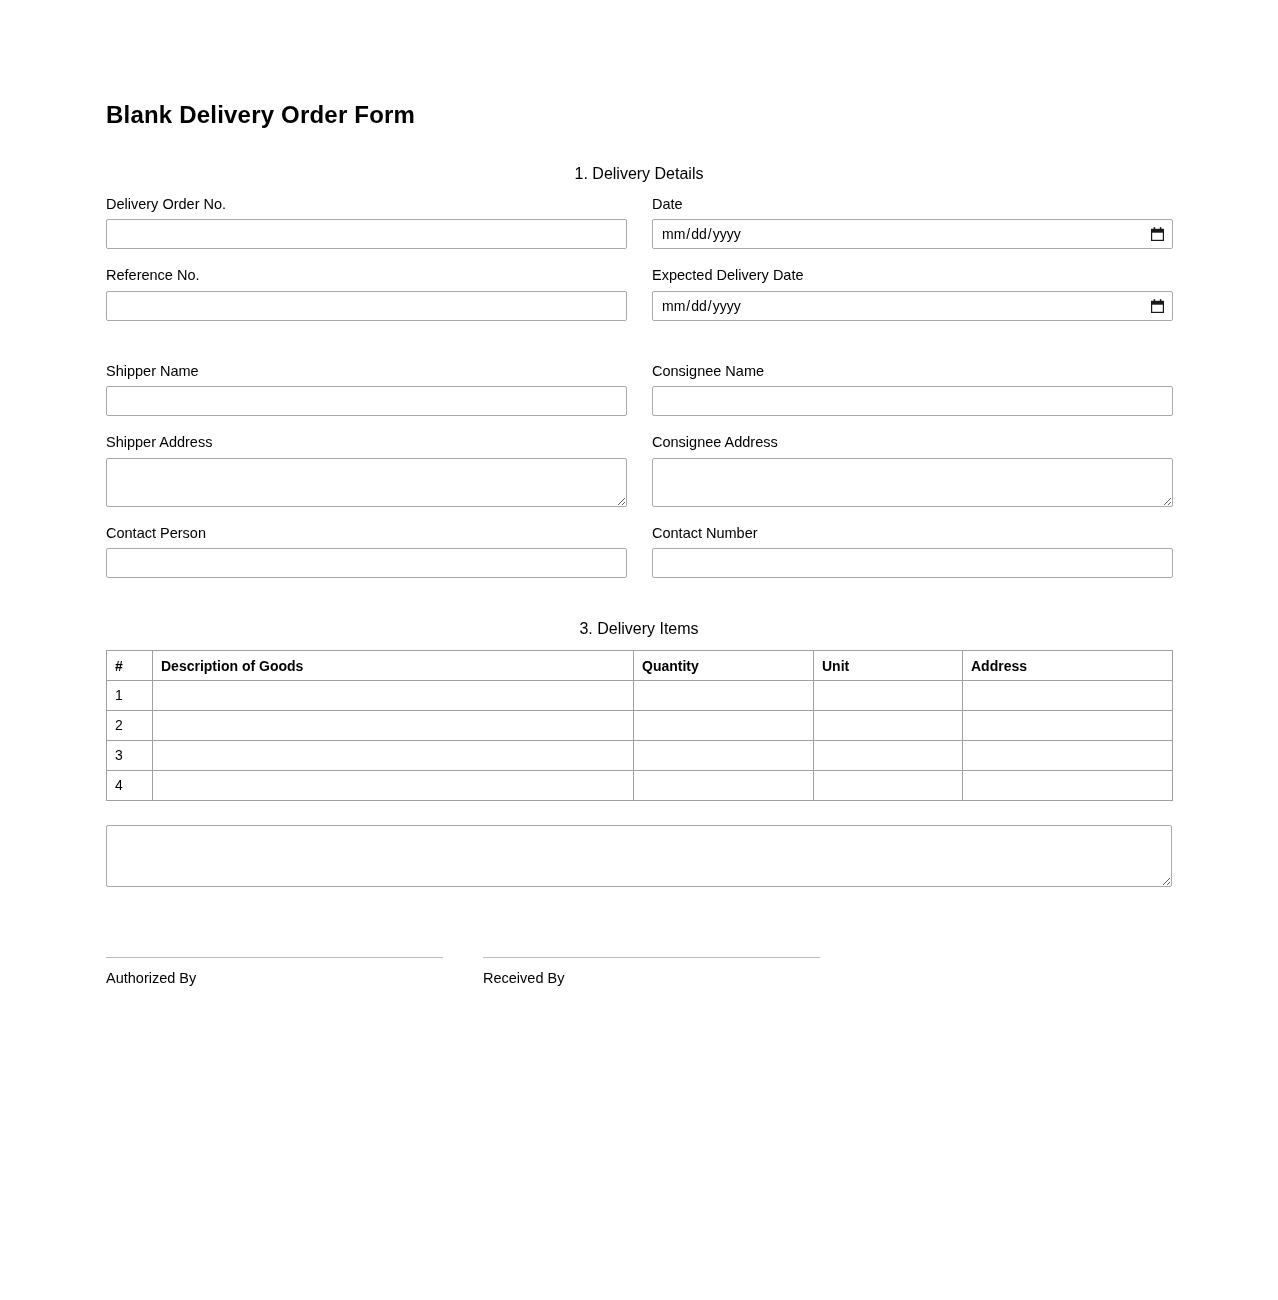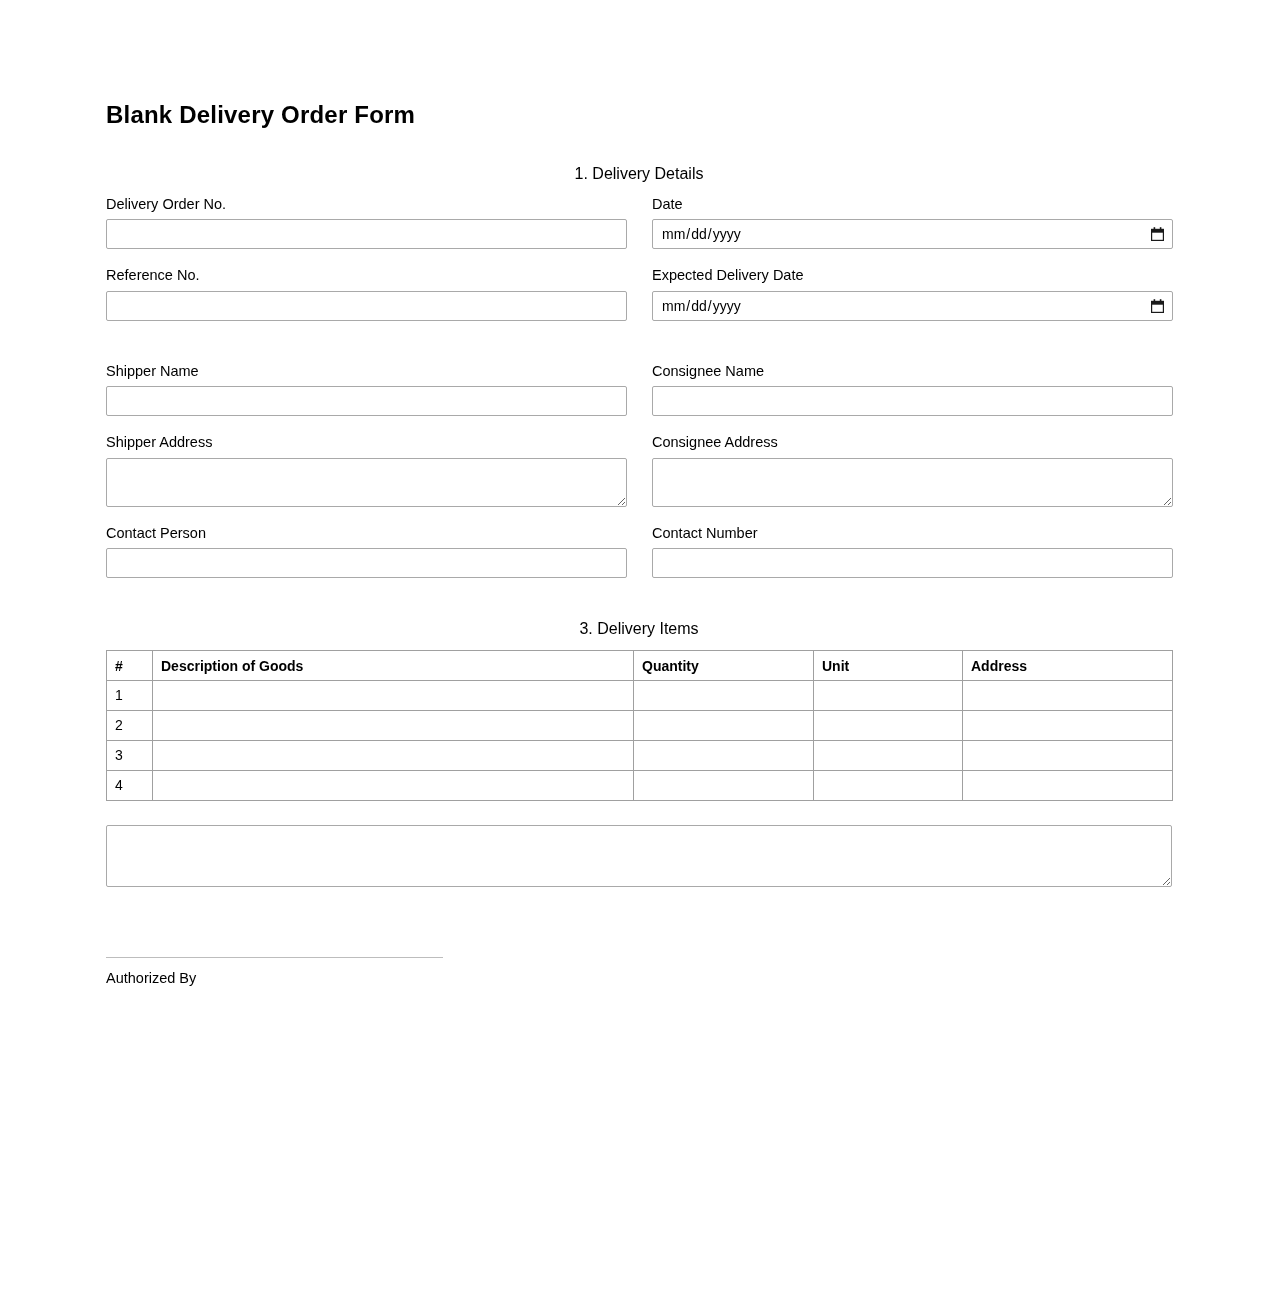--- a/index.html
+++ b/index.html
@@ -292,15 +292,19 @@
 
   <div class="section">
     <textarea class="notes-area" style=""></textarea>
   </div>
 
   <div class="signatures">
     <div class="sig-block">
       <div class="sig-line"></div>
       <div class="sig-label">Authorized By</div>
     </div>
+    <div class="sig-block">
+      <div class="sig-line"></div>
+      <div class="sig-label">Received By</div>
+    </div>
   </div>
 
 </div>
 
 </body></html>

